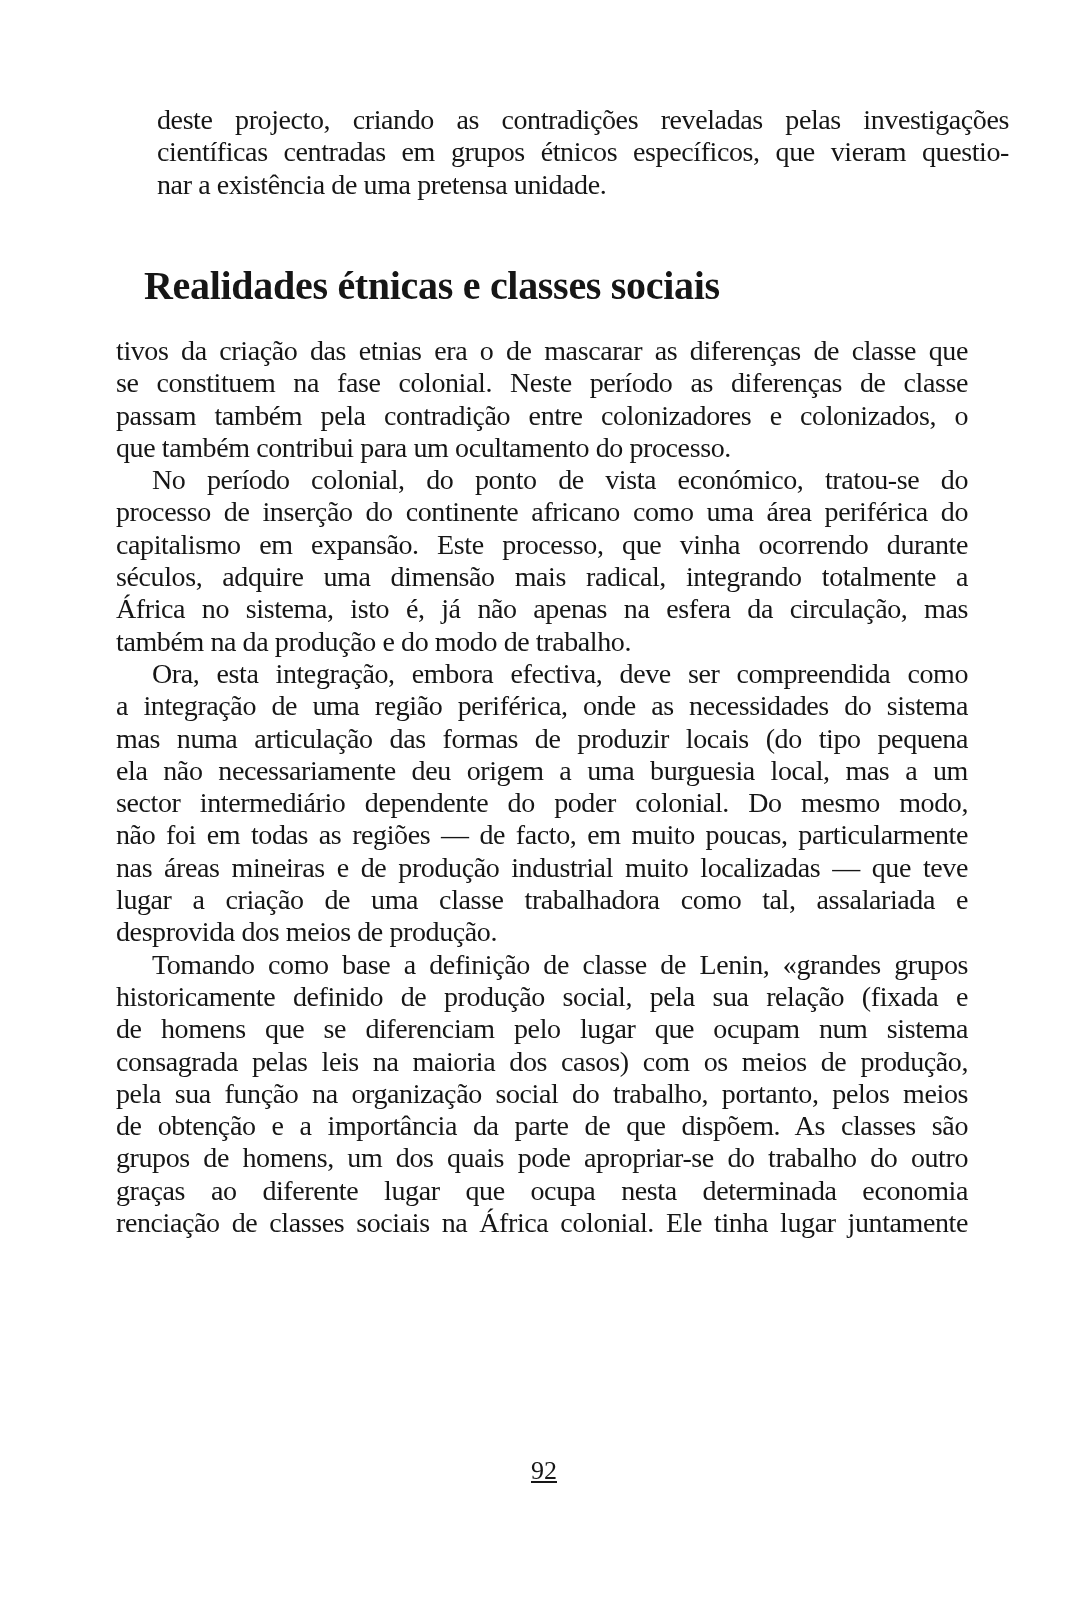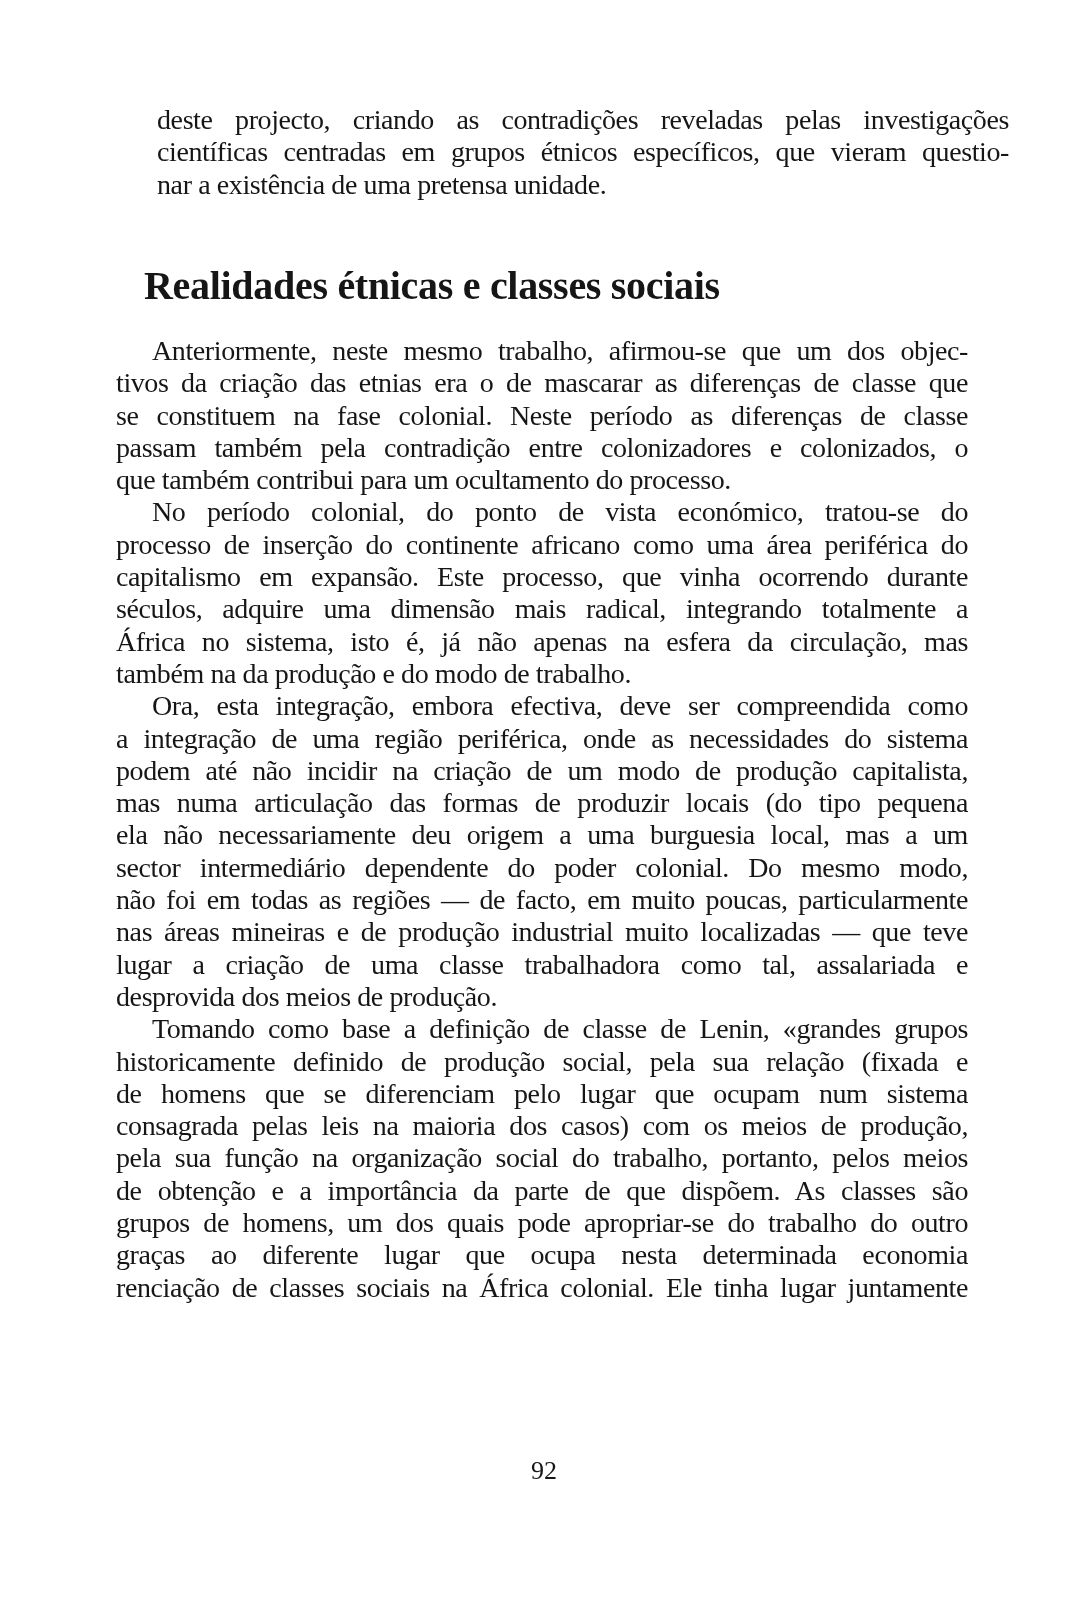--- a/index.html
+++ b/index.html
@@ -58,56 +58,55 @@
     vertical-align: 12px;
     line-height: 0;
   }
   .page-number {
     position: absolute;
     left: 0;
     width: 1088px;
     top: 1456px;
     text-align: center;
     font-size: 26px;
+    text-decoration: underline;
   }
 </style>
 </head>
 <body>
 
 <div class="page">
   <div class="line">deste projecto, criando as contradições reveladas pelas investigações</div>
   <div class="line">científicas centradas em grupos étnicos específicos, que vieram questio-</div>
   <div class="line last">nar a existência de uma pretensa unidade.</div>
 </div>
 
 <div class="heading">Realidades étnicas e classes sociais</div>
 
 <div class="body2">
 
   <div>
-    <div class="line indent">Anteriormente, neste mesmo trabalho, afirmou-se que um dos objec-</div>
     <div class="line">tivos da criação das etnias era o de mascarar as diferenças de classe que</div>
     <div class="line">se constituem na fase colonial. Neste período as diferenças de classe</div>
     <div class="line">passam também pela contradição entre colonizadores e colonizados, o</div>
     <div class="line last">que também contribui para um ocultamento do processo.</div>
   </div>
 
   <div>
     <div class="line indent">No período colonial, do ponto de vista económico, tratou-se do</div>
     <div class="line">processo de inserção do continente africano como uma área periférica do</div>
     <div class="line">capitalismo em expansão. Este processo, que vinha ocorrendo durante</div>
     <div class="line">séculos, adquire uma dimensão mais radical, integrando totalmente a</div>
     <div class="line">África no sistema, isto é, já não apenas na esfera da circulação, mas</div>
     <div class="line last">também na da produção e do modo de trabalho.</div>
   </div>
 
   <div>
     <div class="line indent">Ora, esta integração, embora efectiva, deve ser compreendida como</div>
     <div class="line">a integração de uma região periférica, onde as necessidades do sistema</div>
-    <div class="line">podem até não incidir na criação de um modo de produção capitalista,</div>
     <div class="line">mas numa articulação das formas de produzir locais (do tipo pequena</div>
     <div class="line">ela não necessariamente deu origem a uma burguesia local, mas a um</div>
     <div class="line">sector intermediário dependente do poder colonial. Do mesmo modo,</div>
     <div class="line">não foi em todas as regiões — de facto, em muito poucas, particularmente</div>
     <div class="line">nas áreas mineiras e de produção industrial muito localizadas — que teve</div>
     <div class="line">lugar a criação de uma classe trabalhadora como tal, assalariada e</div>
     <div class="line last">desprovida dos meios de produção.</div>
   </div>
 
   <div>

